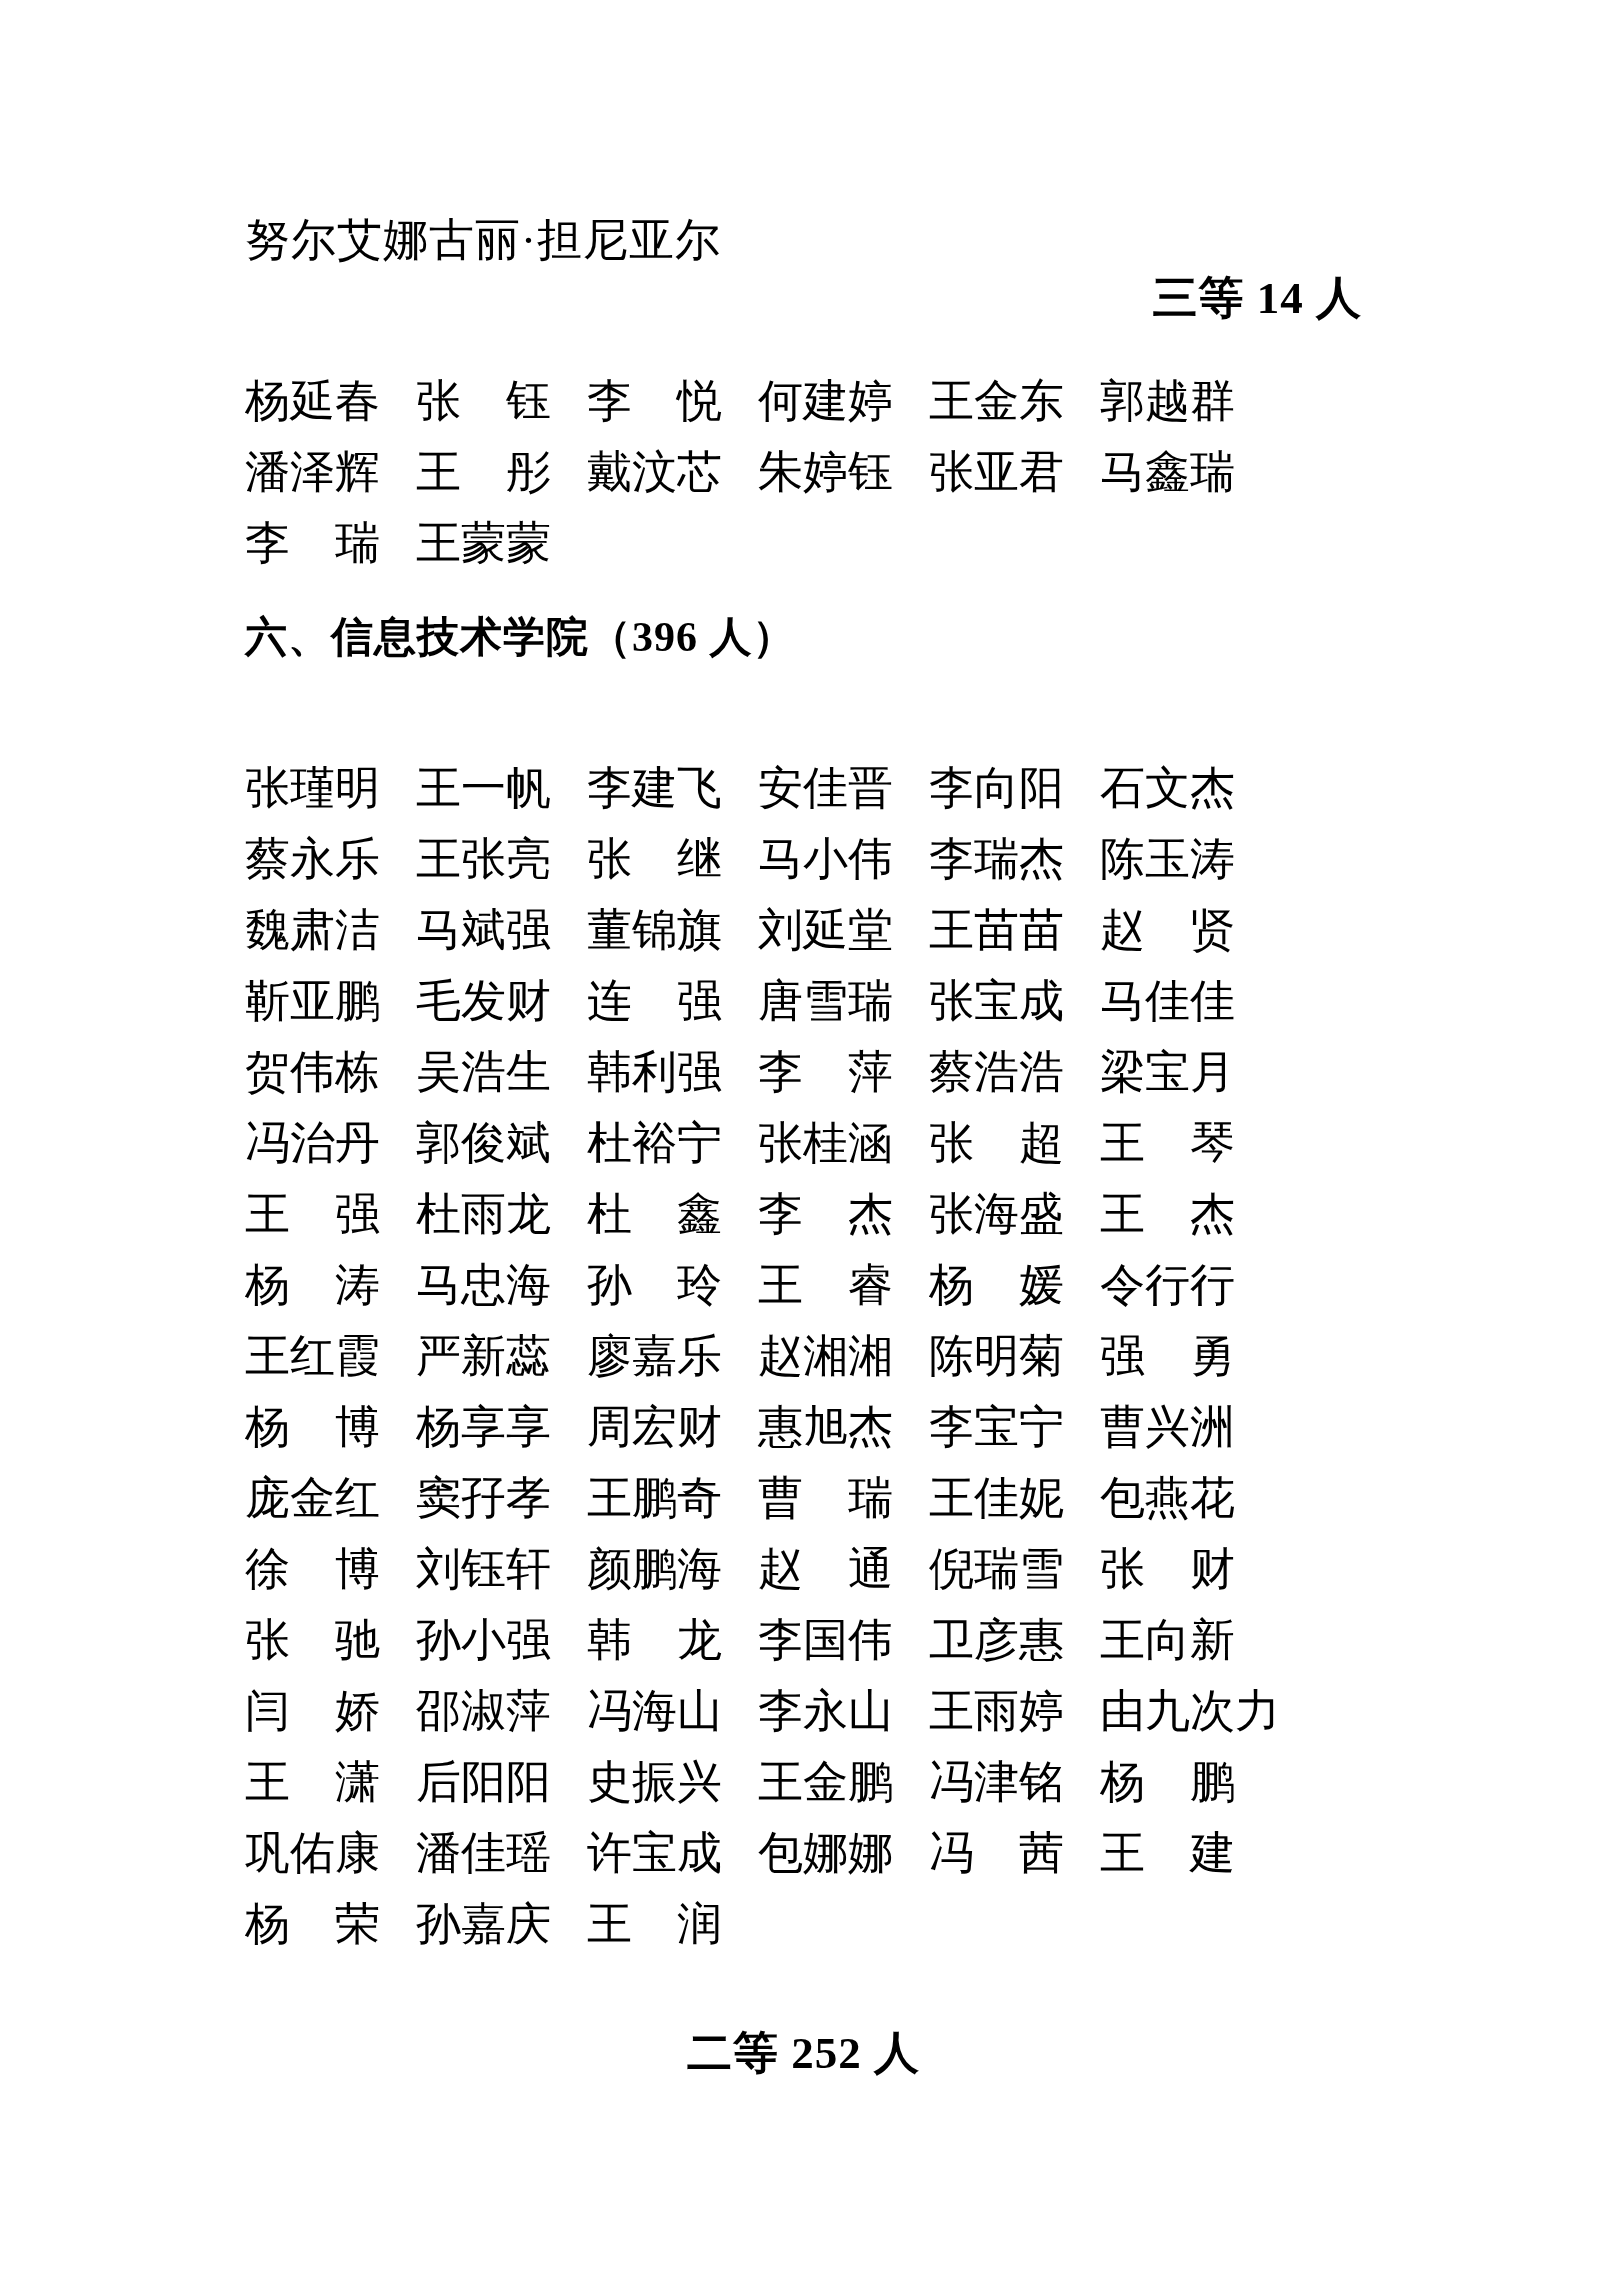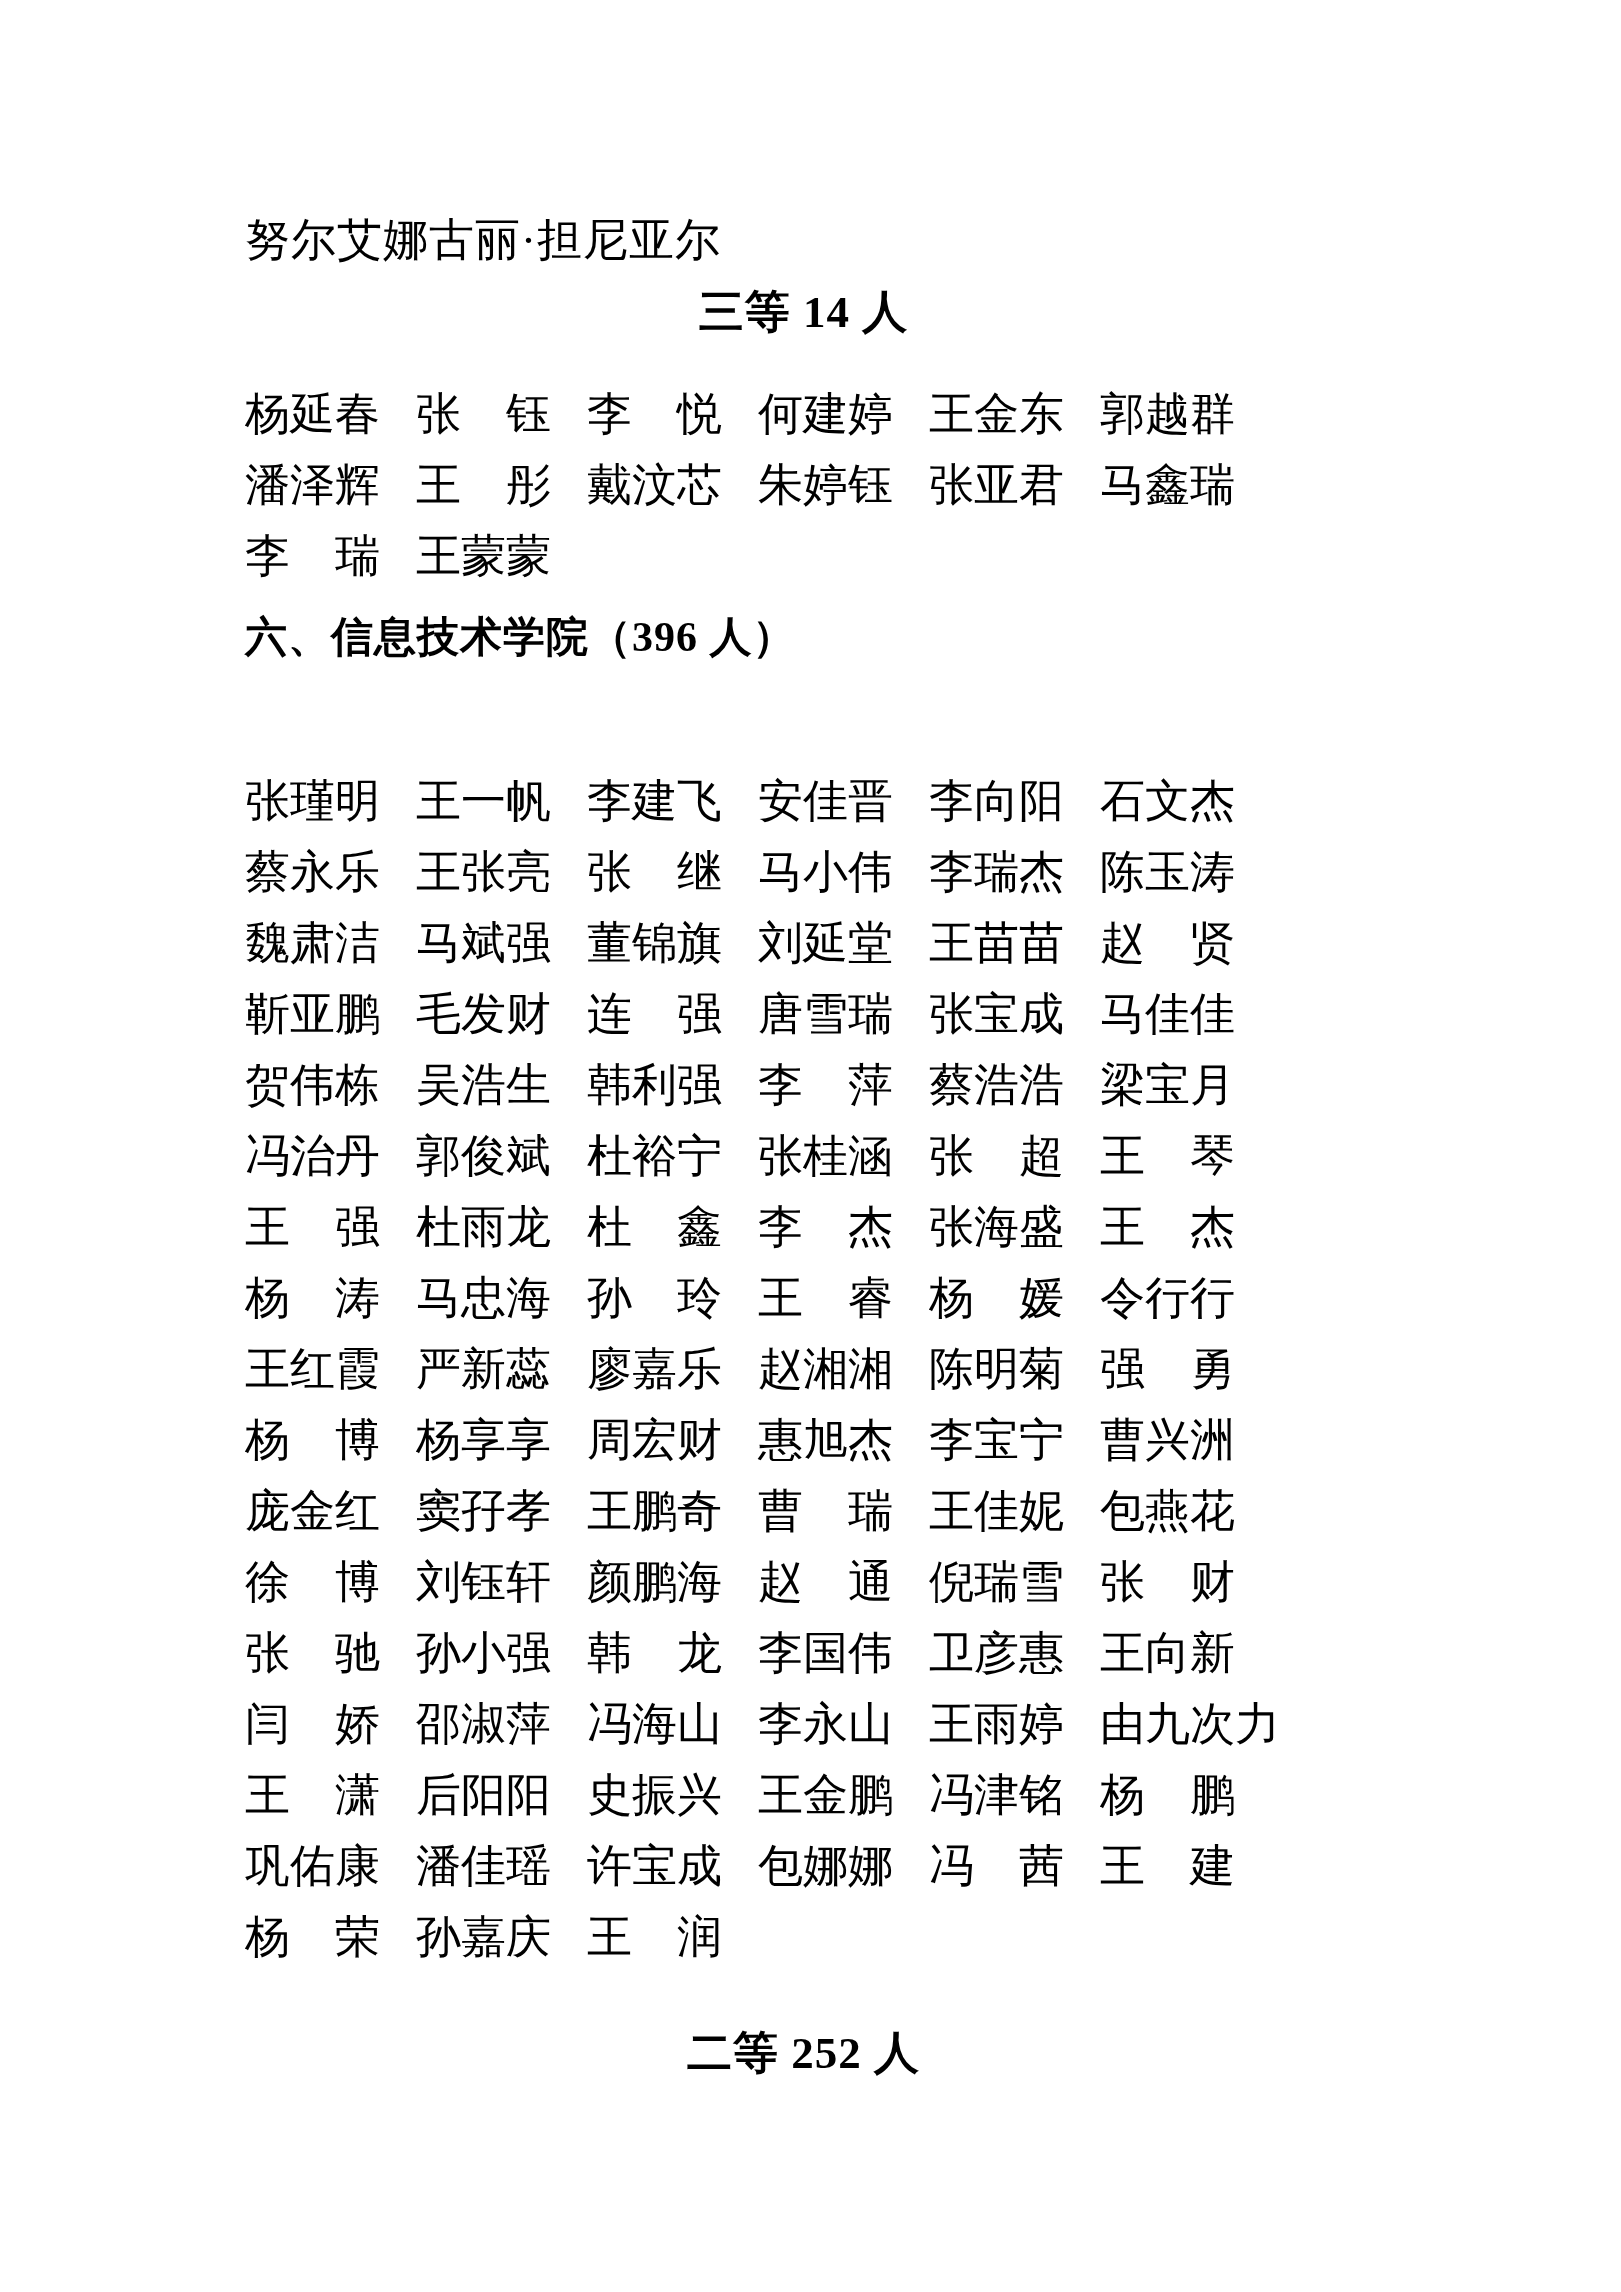--- a/index.html
+++ b/index.html
@@ -21,39 +21,39 @@
     line-height: 1;
     letter-spacing: 1px;
   }
   .grade-heading {
     font-size: 45px;
     font-weight: bold;
     line-height: 1;
     text-align: center;
     letter-spacing: 1px;
   }
-  #grade3-heading { top: 290px; }
+  #grade3-heading { top: 276px; text-align: right; }
   #grade1-heading { top: 682px; }
   #grade2-heading { top: 2031px; text-align: center; }
 
   .section-title {
     top: 616px;
     font-size: 42px;
     font-weight: bold;
     line-height: 1;
     letter-spacing: 1px;
   }
 
   .rows-block { position: absolute; left: 245px; width: 1176px; }
   #grade3-rows { top: 366px; }
   #grade1-rows { top: 753px; }
 
   .name-row {
     display: flex;
-    align-items: flex-end;
+    align-items: center;
     gap: 36px;
     height: 71px;
   }
   .name {
     flex: none;
     min-width: 135px;
     font-size: 45px;
     line-height: 1;
     white-space: pre;
   }

